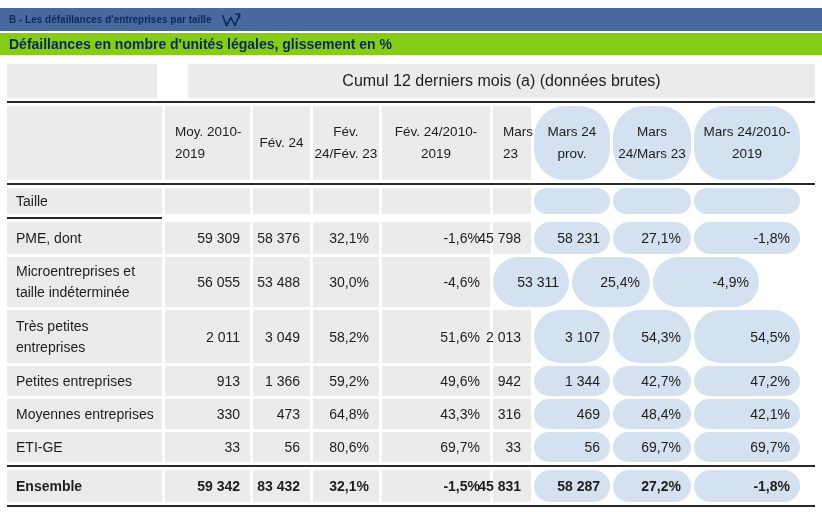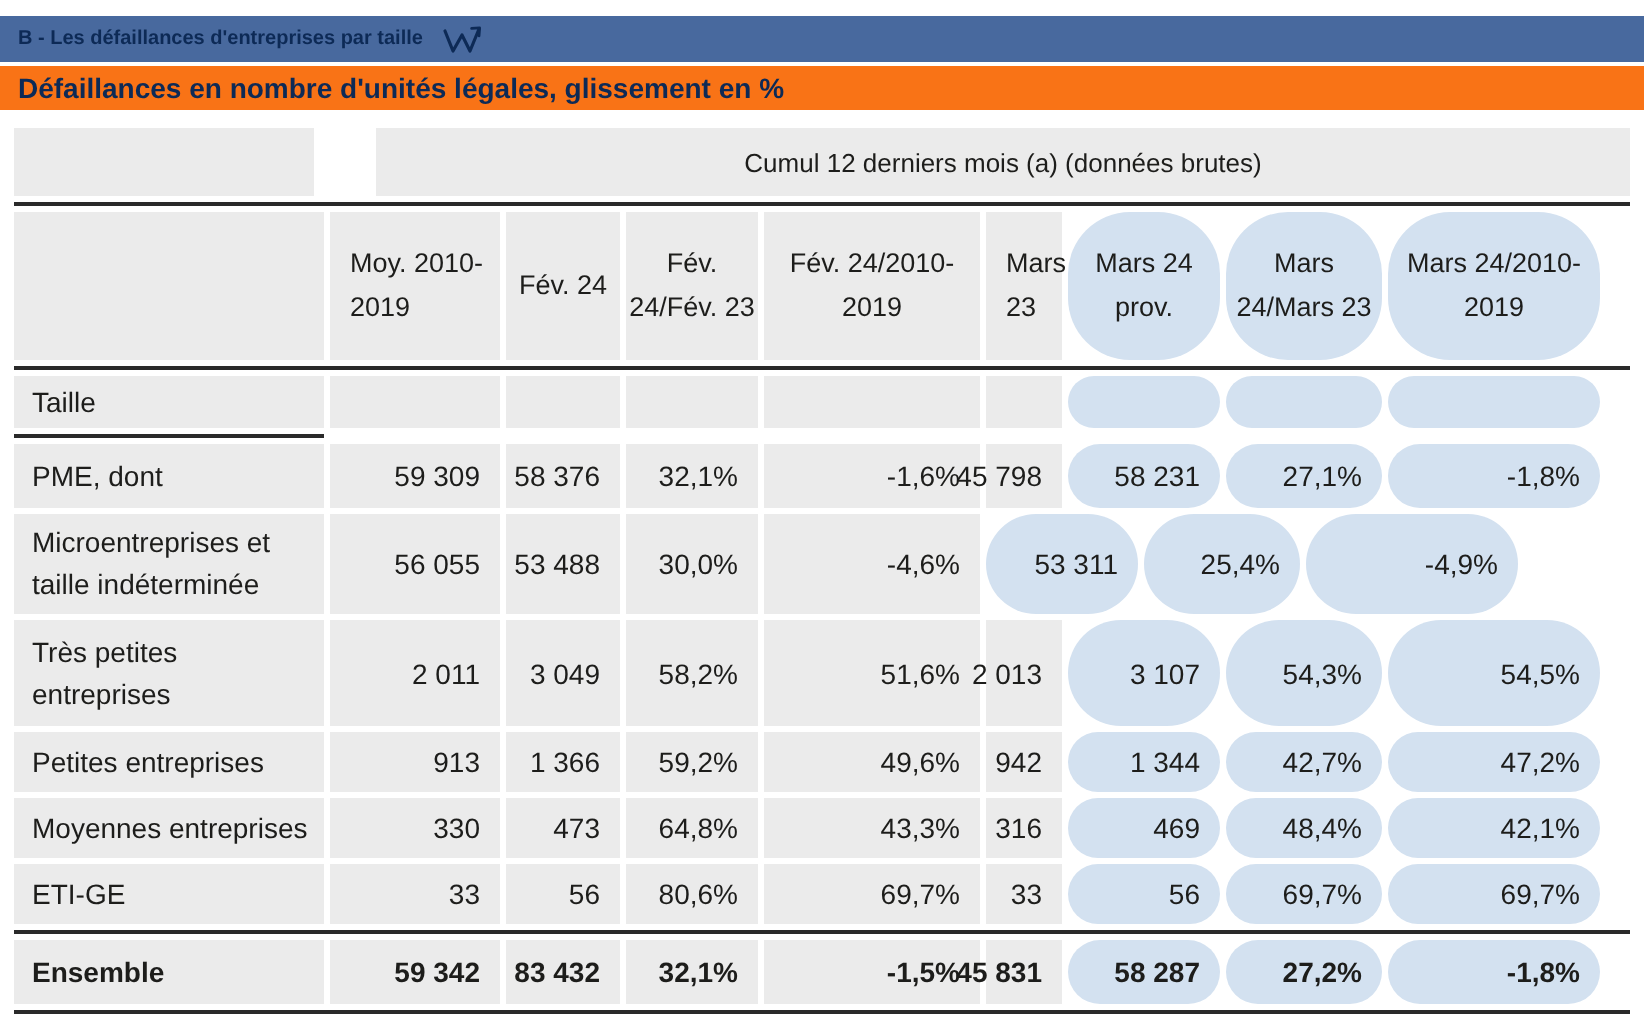--- a/index.html
+++ b/index.html
@@ -11,38 +11,38 @@
     overflow:hidden;
   }
   
   .titlebar{
     margin-top:8px;height:23px;background:#48699e;
     display:flex;align-items:center;padding:0 9px;gap:10px;
   }
   .titlebar .ttl{font-size:10px;font-weight:bold;color:#0d2a56;}
   .series-icon{display:inline-flex;align-items:center;margin-top:1px;}
   .subtitlebar{
-    margin-top:2px;height:22px;background:#f97316;
+    margin-top:2px;height:22px;background:#84cc16;
     display:flex;align-items:center;padding:0 9px;
   }
   .subtitlebar .sub{font-size:14px;font-weight:bold;color:#0d2a56;}
   
   .table{padding:0 7px;margin-top:9px;font-size:14px;}
   .row{display:flex;gap:3px;margin-bottom:3px;align-items:stretch;}
   .cell{display:flex;align-items:center;box-sizing:border-box;}
   .g{background:#ebebeb;}
   .b{background:#d3e1f0;border-radius:31px;}
   .lbl{width:155px;padding-left:9px;padding-right:6px;line-height:1.5;}
   .c1{width:85px;}.c2{width:57px;}.c3{width:66px;}.c4{width:108px;}
   .c5{width:38px;}.c6{width:76px;}.c7{width:78px;}.c8{width:106px;}
   .num{justify-content:flex-end;padding-right:10px;white-space:nowrap;}
   .hc{justify-content:center;text-align:center;line-height:1.6;font-size:13.5px;}
   .hc.left{justify-content:flex-start;text-align:left;padding-left:10px;}
   .span-cell{
-    width:650px;justify-content:center;text-align:right;font-size:13px;margin-left:28px;
+    width:650px;justify-content:center;text-align:right;font-size:16px;margin-left:28px;
   }
   .r-span{min-height:34px;}
   .r-head{min-height:74px;}
   .r-taille{min-height:26px;}
   .bold{font-weight:bold;}
   .hr{height:2px;background:#2a2a2a;width:808px;margin:0 0 3px;}
   .hr.short{width:155px;}
 </style>
 </head>
 <body>

